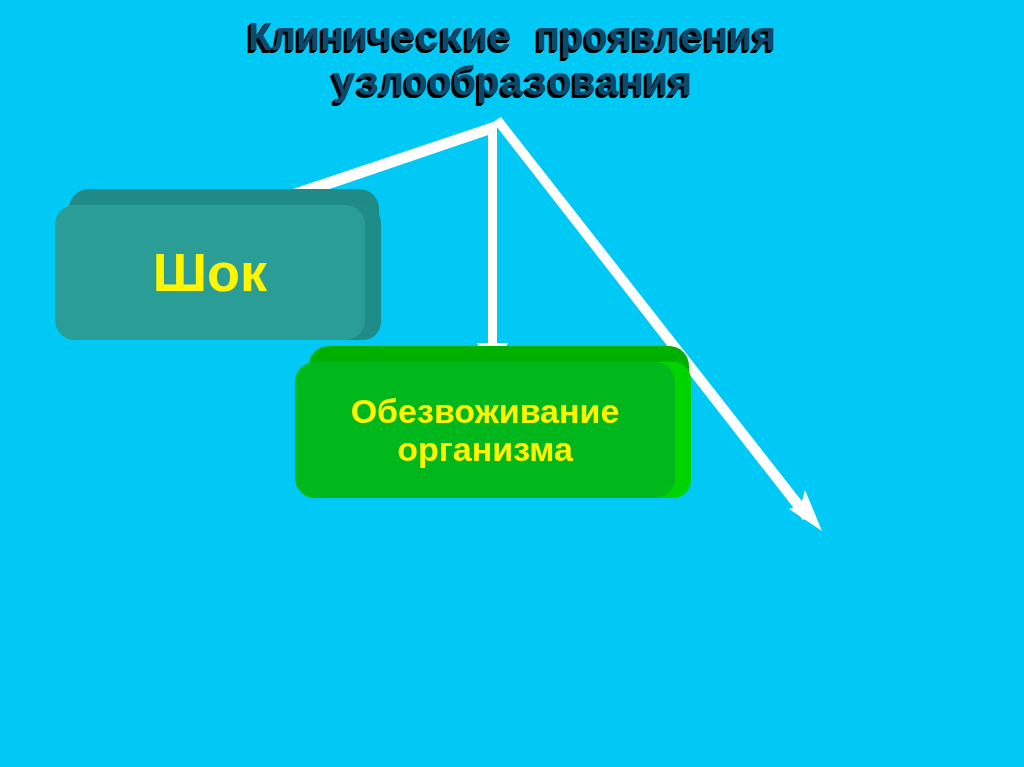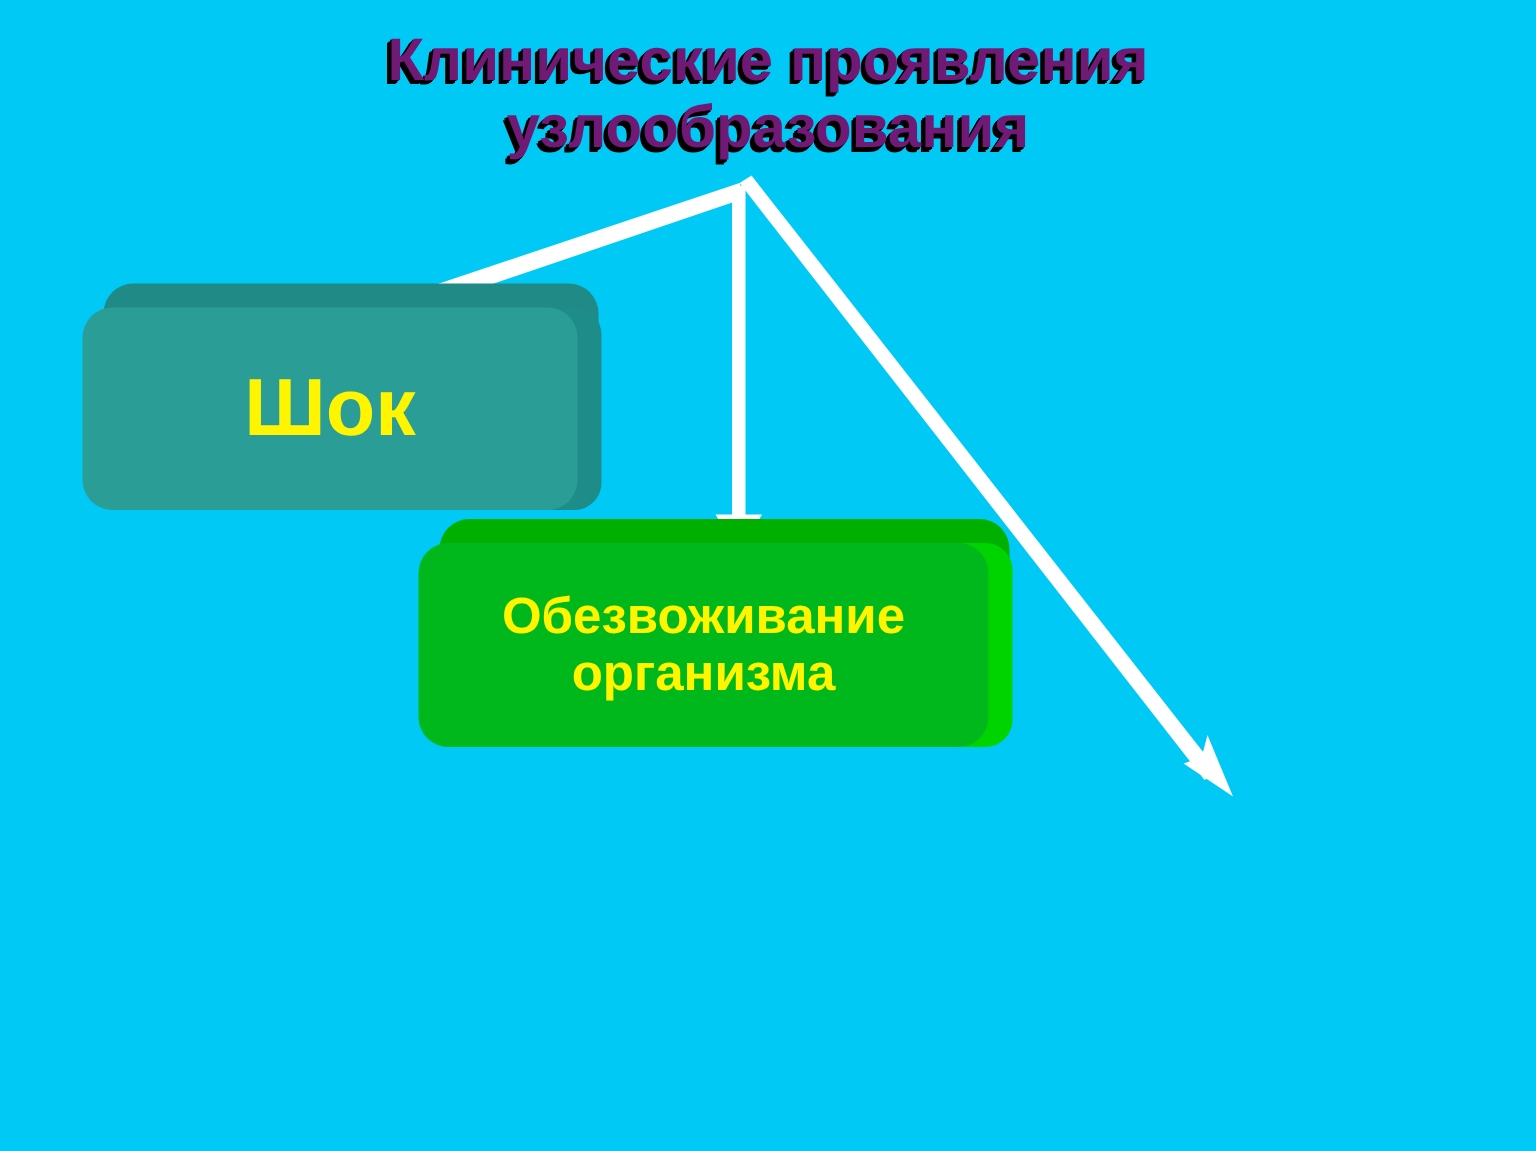--- a/index.html
+++ b/index.html
@@ -19,29 +19,30 @@
   
   #title {
     position: absolute;
     left: 0;
     top: 18px;
     width: 1024px;
     text-align: center;
     font-size: 40px;
     font-weight: bold;
     line-height: 1.12;
-    color: #701a75;
+    color: #0c4a6e;
     text-shadow:
       -2px 2px 0 #000000,
       -2px 2px 0 #000000,
       -1px 1px 0 #000000,
       -3px 3px 0 #000000;
     letter-spacing: 0px;
     white-space: pre-line;
     pointer-events: none;
+    font-family: Liberation Mono, monospace;
   }
 
   
   #arrows {
     position: absolute;
     left: 0;
     top: 0;
     width: 1024px;
     height: 767px;
   }
@@ -81,28 +82,28 @@
   .box-label {
     color: #fff500;
     font-weight: bold;
     text-align: center;
     line-height: 1.12;
     white-space: pre-line;
     padding: 0 12px;
   }
 
   
-  #box-shock { left: 55px; top: 205px; width: 310px; height: 135px; padding-left: 20px; }
+  #box-shock { left: 55px; top: 205px; width: 310px; height: 135px; }
   #box-shock .back  { background: #1f8a86; }
   #box-shock .side  { background: #1e8d89; }
   #box-shock .front { background: #2b9d97; }
   #box-shock .box-label { font-size: 54px; }
 
   
-  #box-dehydration { left: 279px; top: 362px; width: 380px; height: 136px; }
+  #box-dehydration { left: 295px; top: 362px; width: 380px; height: 136px; }
   #box-dehydration .back  { background: #00b000; }
   #box-dehydration .side  { background: #00d400; }
   #box-dehydration .front { background: #00b81b; }
   #box-dehydration .box-label { font-size: 34px; }
 
   
   #box-intoxication { left: 618px; top: 527px; width: 330px; height: 131px; }
   #box-intoxication .back  { background: #b06a00; }
   #box-intoxication .side  { background: #d88a12; }
   #box-intoxication .front { background: #c4810d; }

